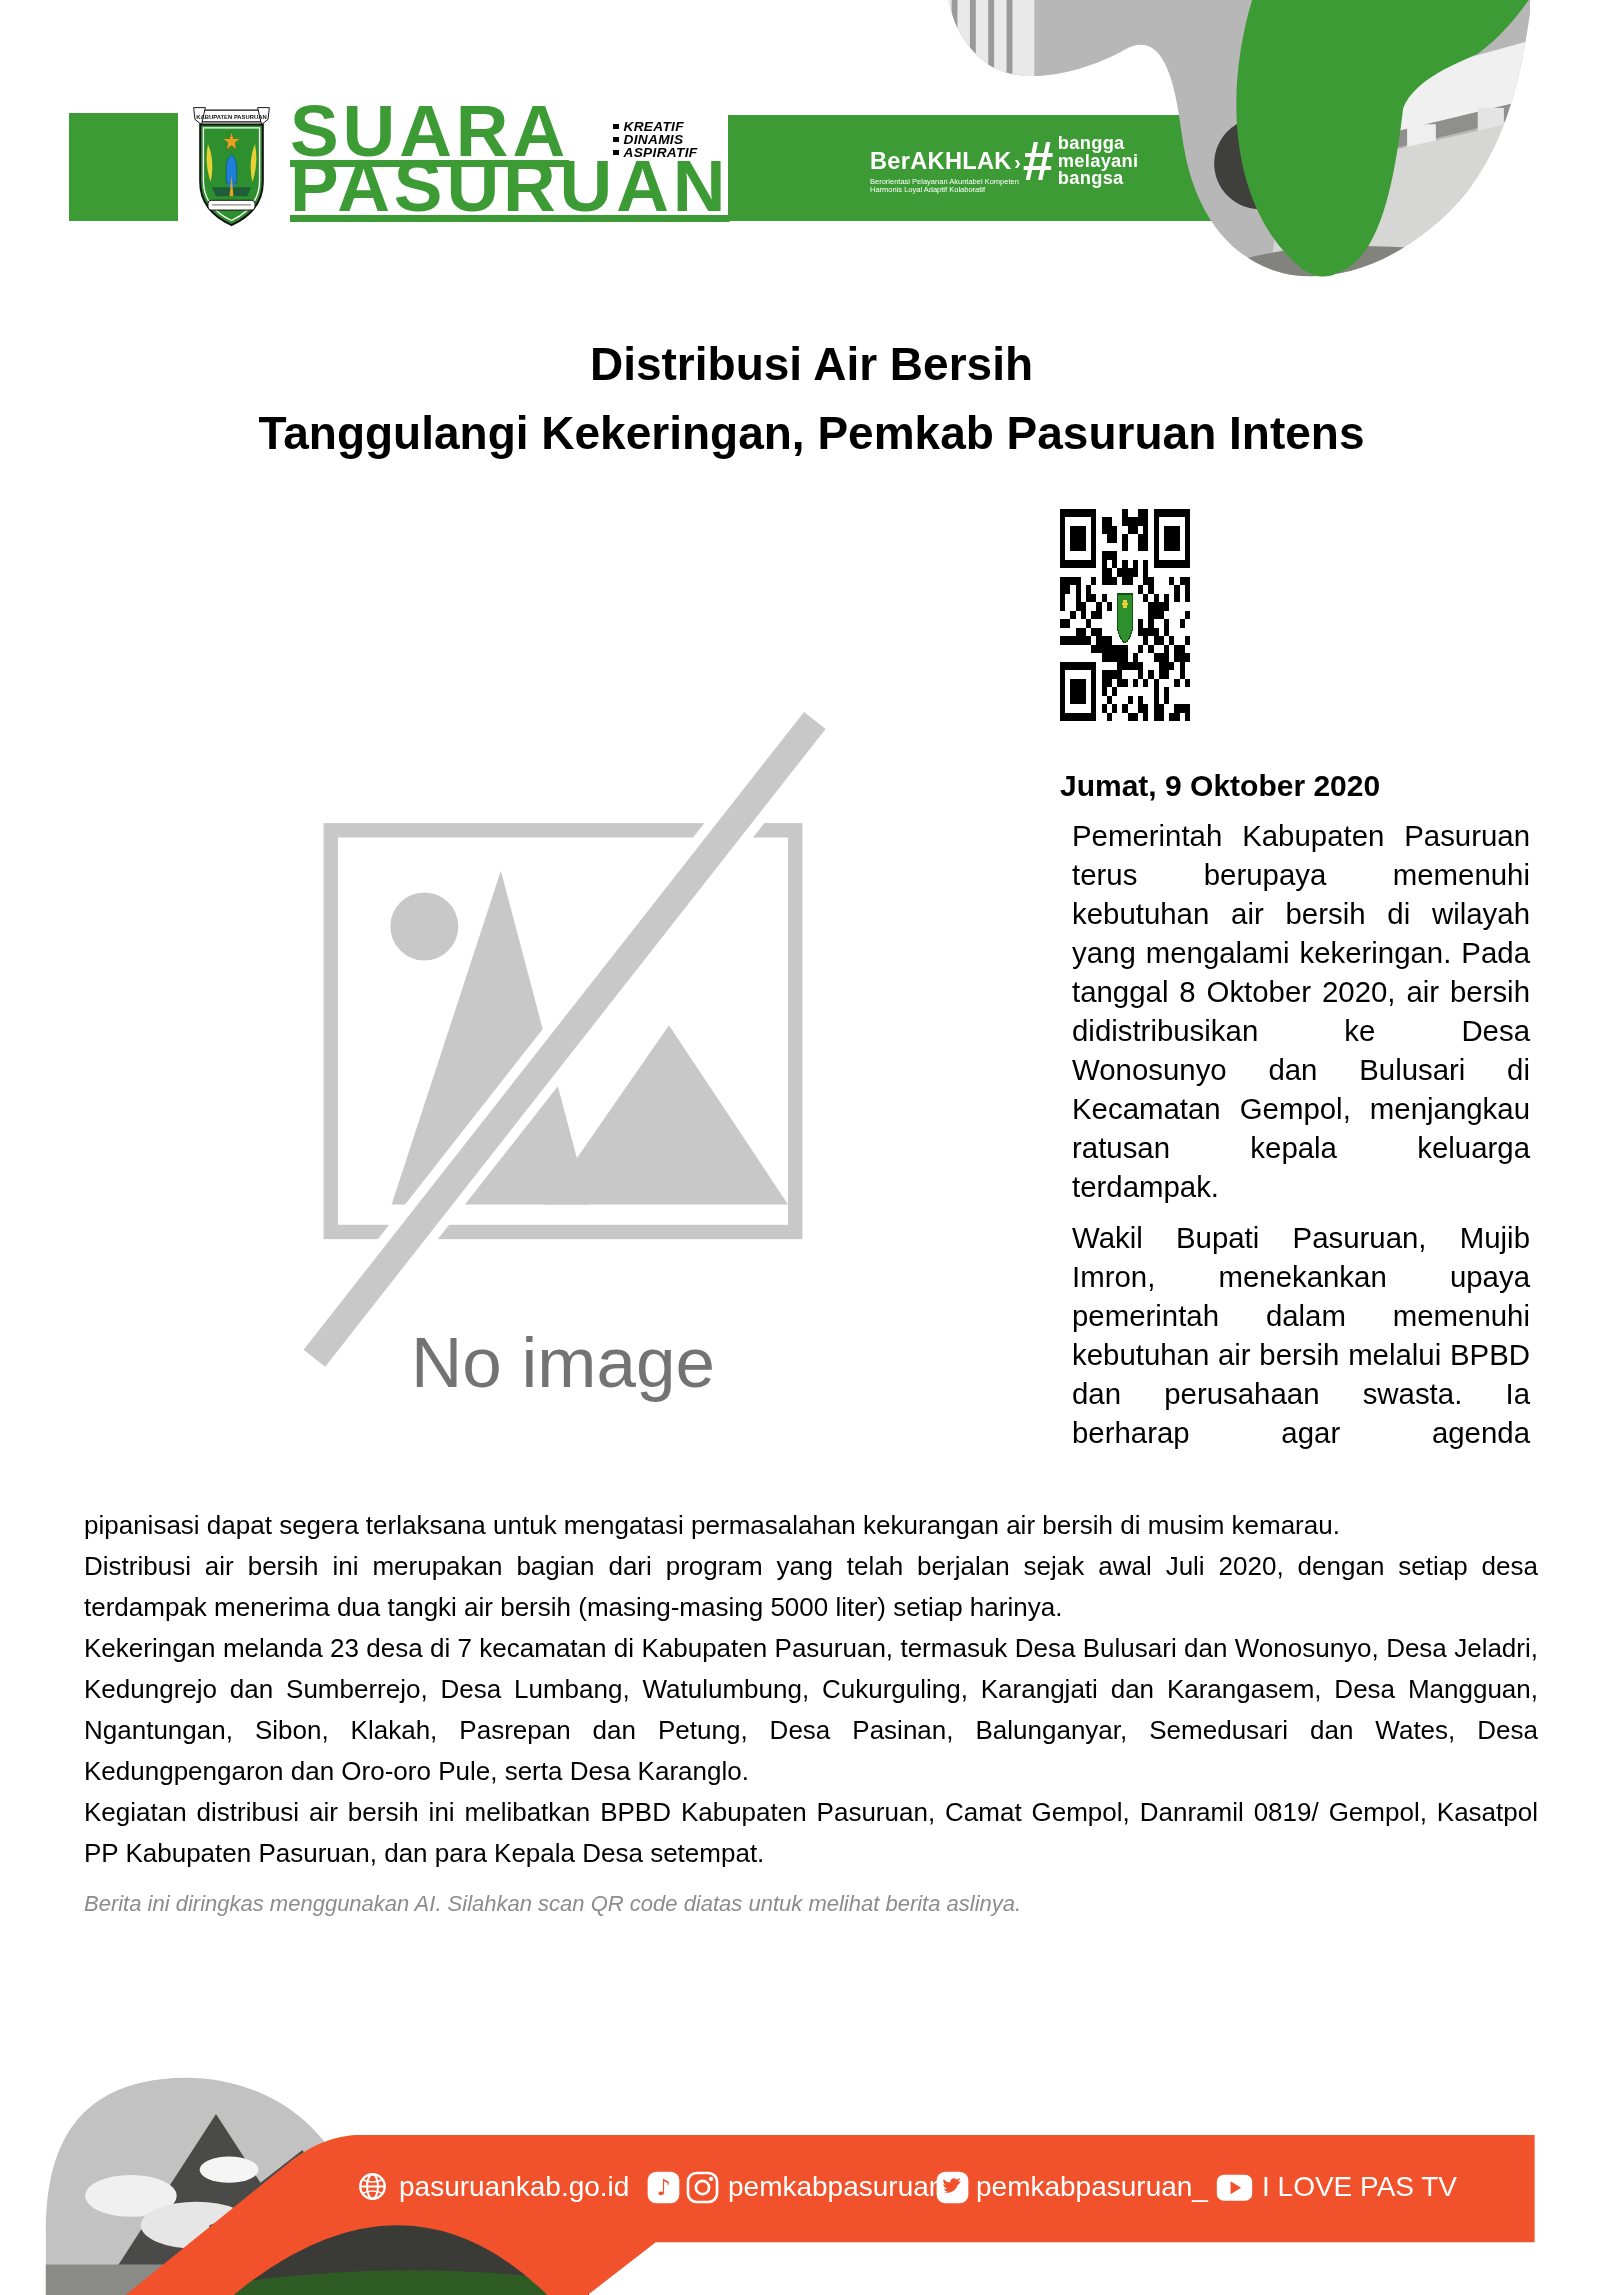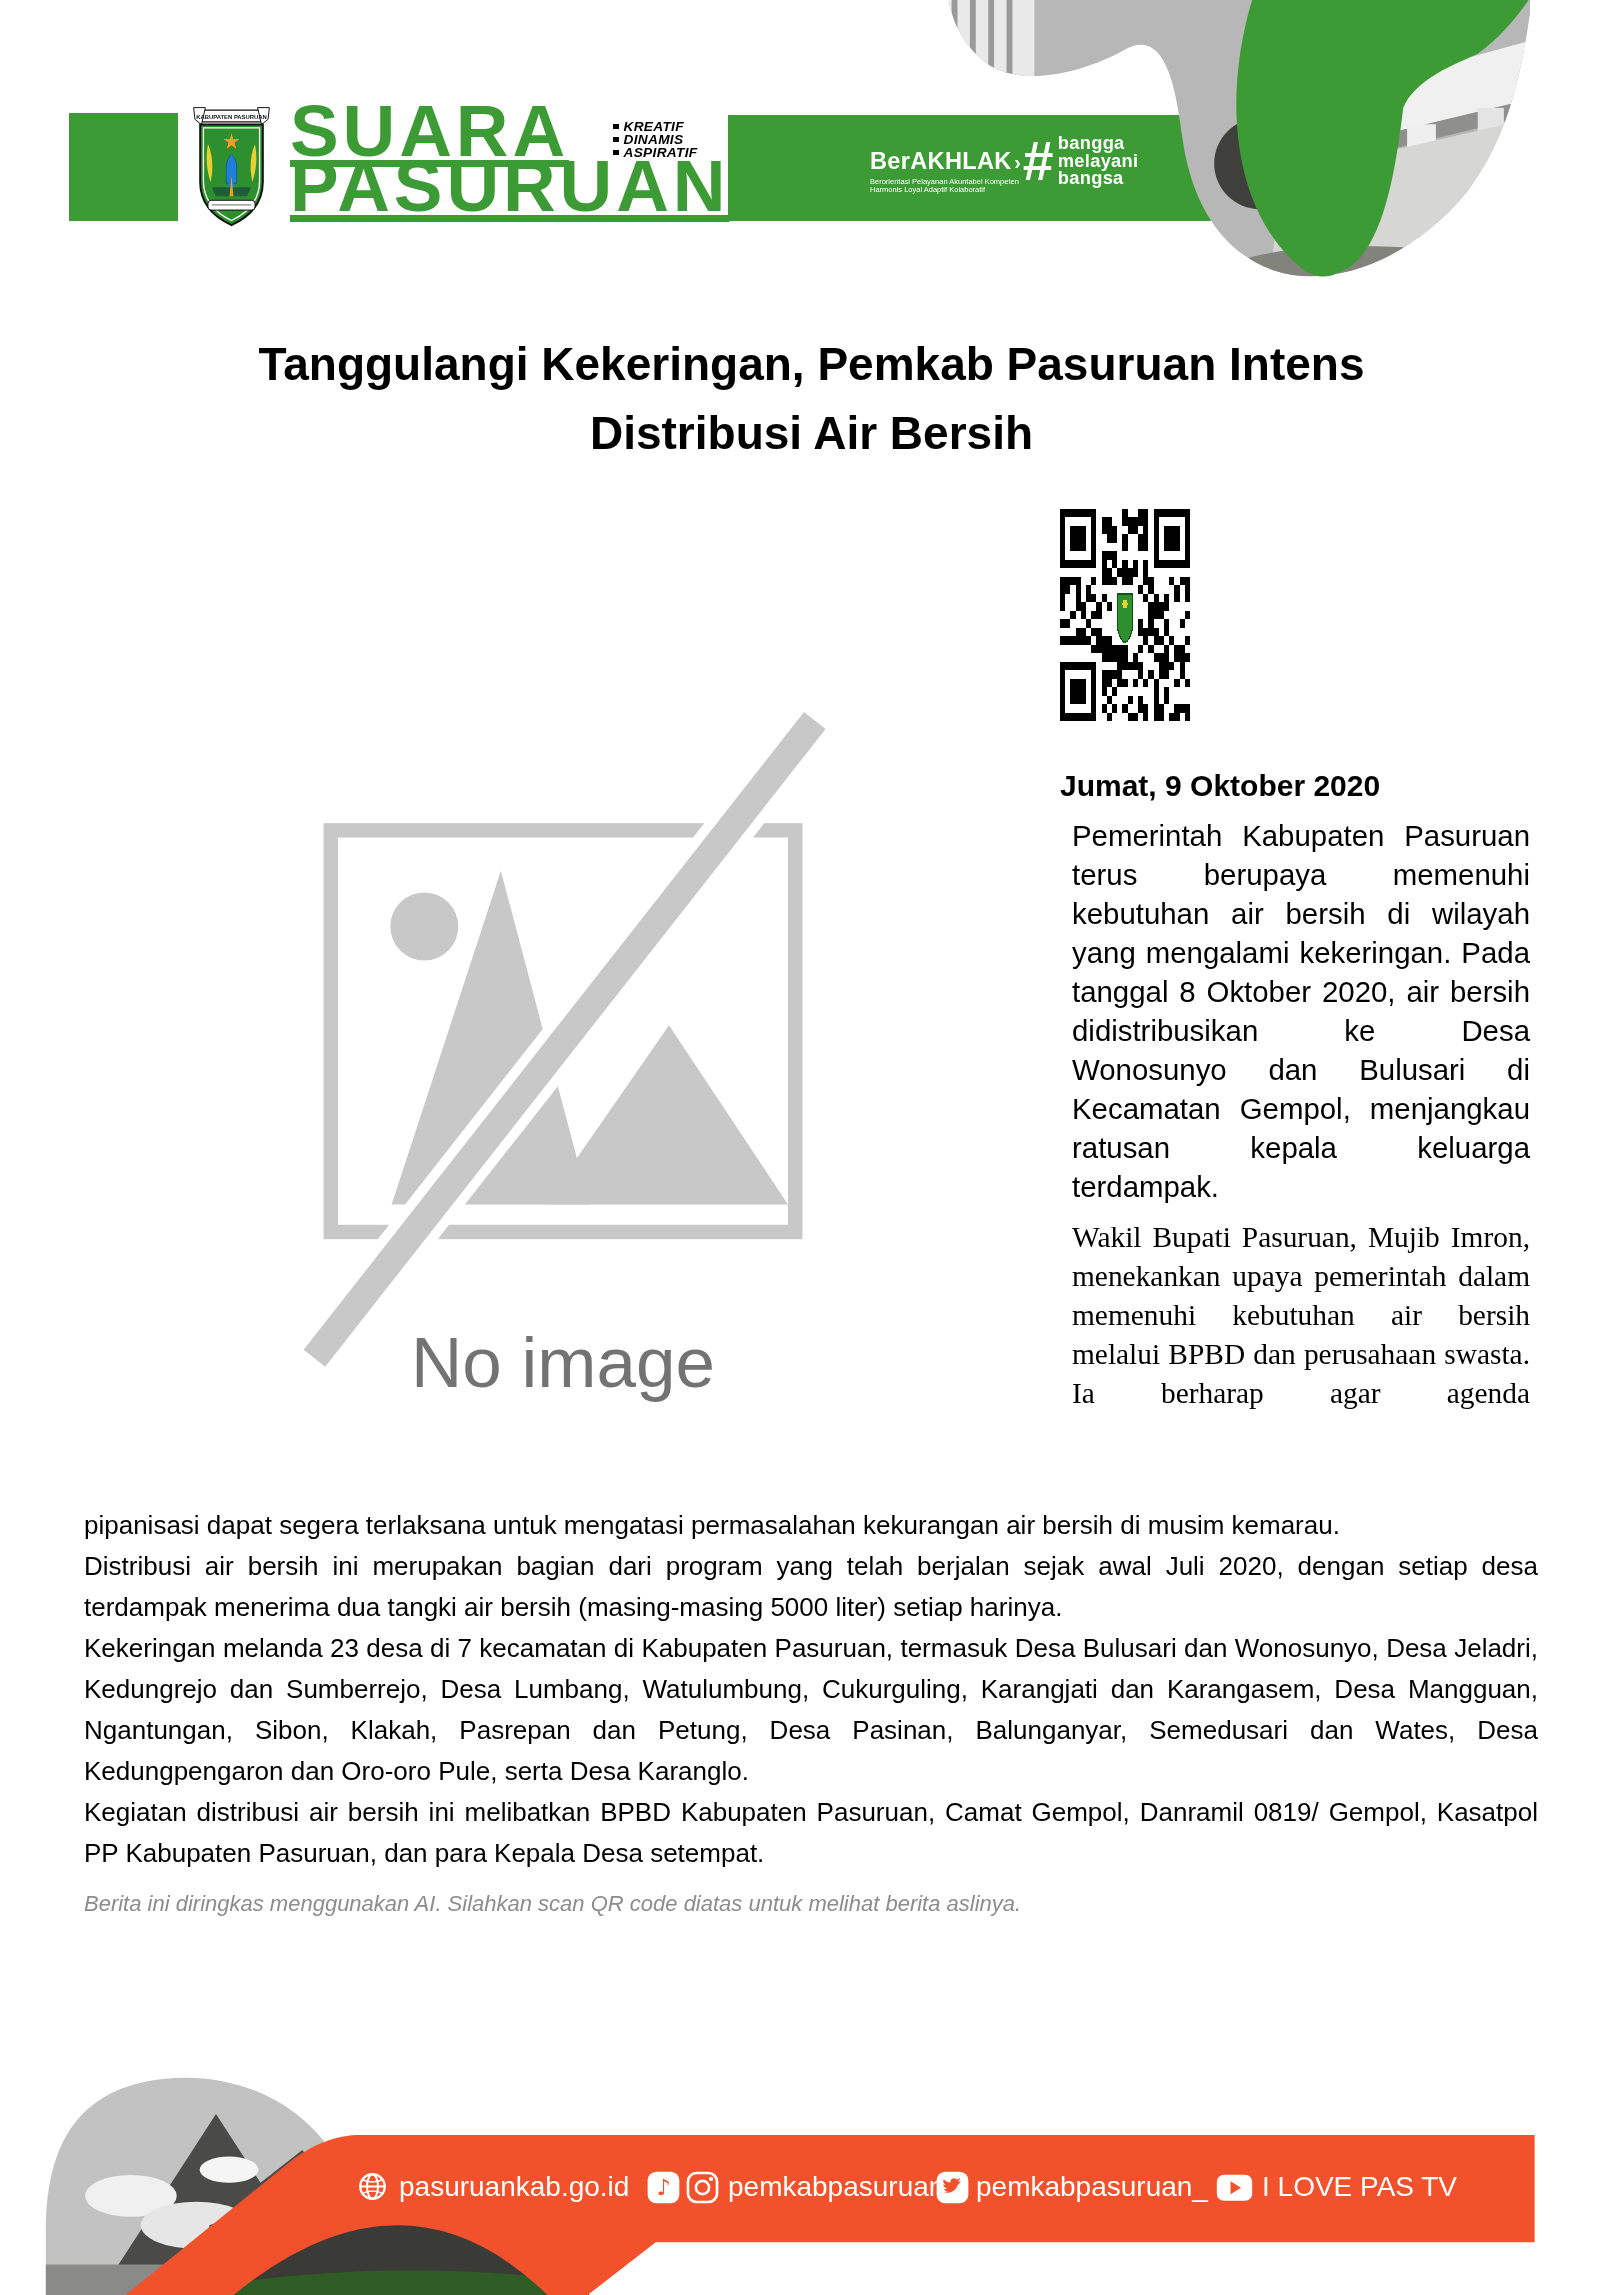--- a/index.html
+++ b/index.html
@@ -30,21 +30,21 @@
          font-size:46px;line-height:69px;}
 
   
   .qr{left:1060px;top:509px;width:130px;height:212px;}
   .noimg-svg{left:249px;top:681px;width:628px;height:733px;}
   .noimg-label{left:308px;top:1322px;width:510px;text-align:center;
                font-size:71px;color:#737373;}
   .rightcol{left:1060px;top:767px;width:482px;}
   .rightcol .date{font-weight:700;font-size:30px;line-height:37px;margin-bottom:10.5px;}
   .rightcol p{margin:12px;font-size:29.4px;line-height:39px;text-align:justify;}
-  .rightcol p.force{text-align-last:justify;font-family:Liberation Serif, serif;}
+  .rightcol p.force{text-align-last:justify;}
   .fulltext{left:84px;top:1505px;width:1454px;}
   .fulltext p{margin:0;font-size:26px;line-height:41px;text-align:justify;}
   .ainote{margin-top:17px;font-style:italic;font-size:22px;color:#8C8C8C;text-align:left;}
 
   
   .footerart{left:0;top:2029px;width:1623px;height:267px;}
   .fitem{position:absolute;top:2170px;color:#fff;font-weight:400;font-size:28px;line-height:33px;white-space:nowrap;}
   .ficon{position:absolute;top:2171px;}
 </style>
 </head>
@@ -138,22 +138,22 @@
   <div class="abs hashtag">
     <div class="h">#</div>
     <div class="w">
       <div>bangga</div>
       <div>melayani</div>
       <div>bangsa</div>
     </div>
   </div>
 
   <div class="abs title">
+    <div>Distribusi Air Bersih</div>
     <div>Tanggulangi Kekeringan, Pemkab Pasuruan Intens</div>
-    <div>Distribusi Air Bersih</div>
   </div>
 
   <svg id="qr" class="abs qr" viewBox="0 0 25 25" preserveAspectRatio="none" shape-rendering="crispEdges">
       <rect x="12" y="0" width="1" height="1" fill="#000"></rect>
       <rect x="15" y="0" width="1" height="1" fill="#000"></rect>
       <rect x="16" y="0" width="1" height="1" fill="#000"></rect>
       <rect x="8" y="1" width="1" height="1" fill="#000"></rect>
       <rect x="9" y="1" width="1" height="1" fill="#000"></rect>
       <rect x="12" y="1" width="1" height="1" fill="#000"></rect>
       <rect x="13" y="1" width="1" height="1" fill="#000"></rect>

